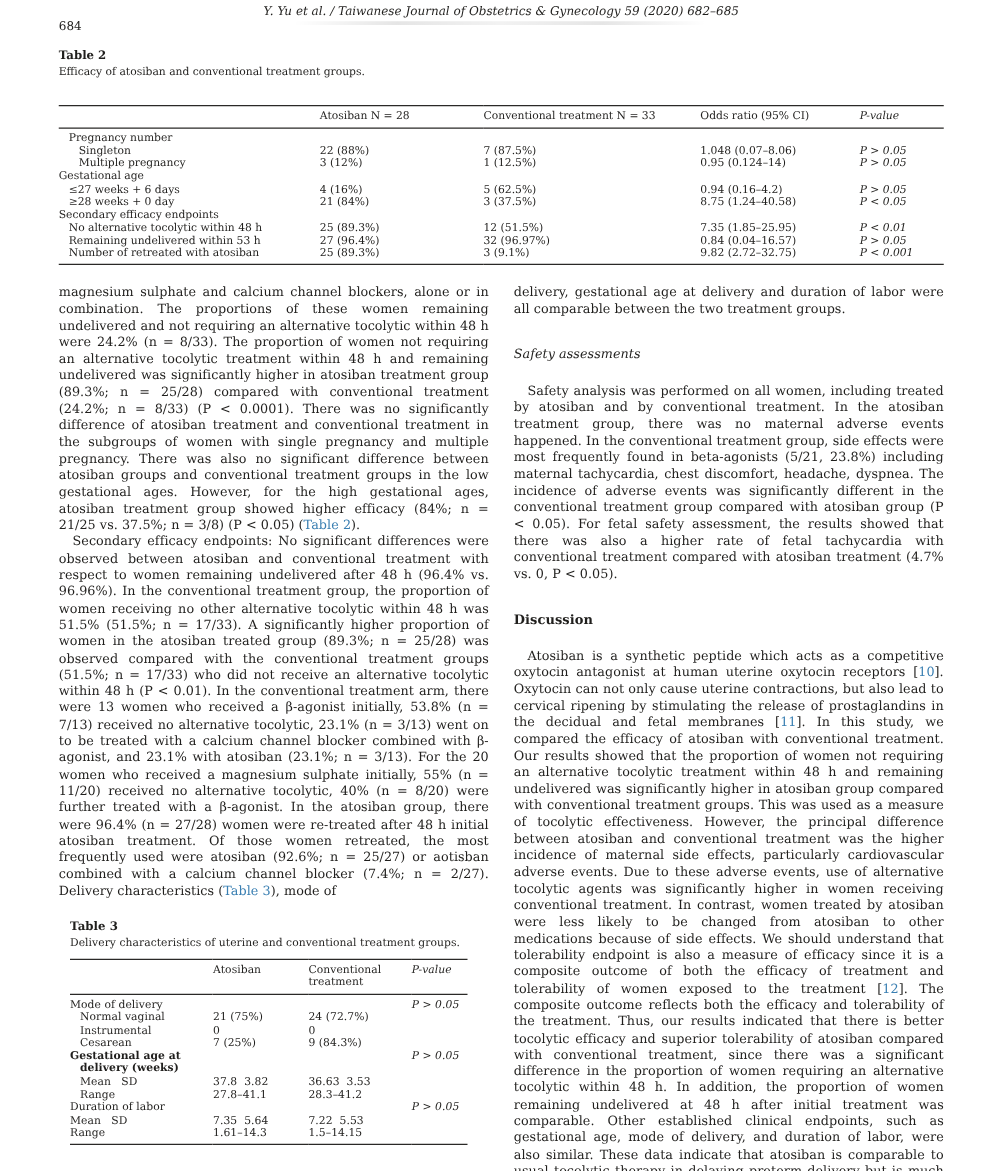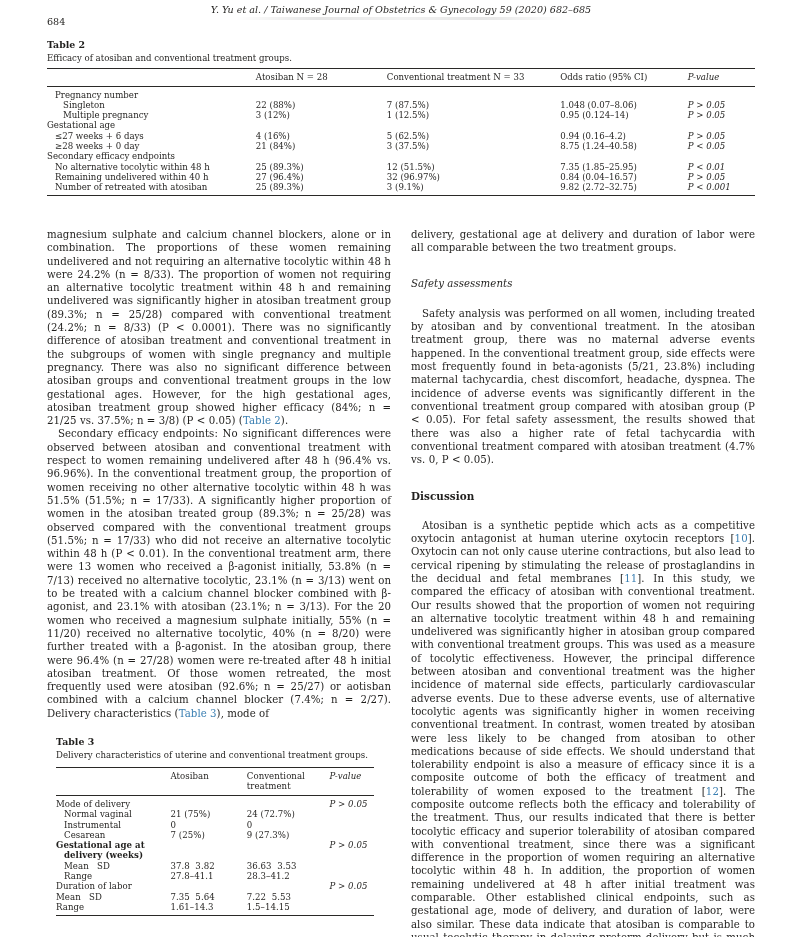--- a/index.html
+++ b/index.html
@@ -23,21 +23,21 @@
            padding-top:3px;padding-bottom:3px;font-size:8.6px;line-height:10.5px;}
   tbody td{font-size:8.6px;line-height:10.3px;}
   tbody tr:first-child td{padding-top:3px;}
   tbody tr:last-child td{padding-bottom:3px;border-bottom:1.5px solid #2a2927;}
   .i1{padding-left:8px;}
   .i2{padding-left:16px;}
   .hang{padding-left:8px;text-indent:-8px;font-weight:bold;}
   .pcol,.pcell{font-style:italic;}
 
   .t2{position:absolute;left:47px;top:39px;width:708px;}
-  .t2 table{margin-top:4px;}
+  .t2 table{margin-top:20px;}
 
   
   .col{position:absolute;top:228px;width:344px;text-align:justify;
        font-size:10.2px;line-height:13.3px;letter-spacing:.05px;}
   .colL{left:47px;}
   .colR{left:411px;}
   p.body{margin:0;text-indent:11px;}
   p.nofirst{text-indent:0;}
   .xref,.cite{color:#3a7fb2;text-decoration:none;cursor:pointer;}
   .subhead{font-style:italic;font-weight:normal;font-size:10.2px;margin:22px 0 17px;text-align:left;}
@@ -128,21 +128,21 @@
             <td class="pcell"></td>
           </tr>
         <tr>
             <td class="i1">No alternative tocolytic within 48 h</td>
             <td>25 (89.3%)</td>
             <td>12 (51.5%)</td>
             <td>7.35 (1.85–25.95)</td>
             <td class="pcell">P &lt; 0.01</td>
           </tr>
         <tr>
-            <td class="i1">Remaining undelivered within 40 h</td>
+            <td class="i1">Remaining undelivered within 53 h</td>
             <td>27 (96.4%)</td>
             <td>32 (96.97%)</td>
             <td>0.84 (0.04–16.57)</td>
             <td class="pcell">P &gt; 0.05</td>
           </tr>
         <tr>
             <td class="i1">Number of retreated with atosiban</td>
             <td>25 (89.3%)</td>
             <td>3 (9.1%)</td>
             <td>9.82 (2.72–32.75)</td>
@@ -189,21 +189,21 @@
             </tr>
           <tr>
               <td class="i1">Instrumental</td>
               <td>0</td>
               <td>0</td>
               <td class="pcell"></td>
             </tr>
           <tr>
               <td class="i1">Cesarean</td>
               <td>7 (25%)</td>
-              <td>9 (27.3%)</td>
+              <td>9 (84.3%)</td>
               <td class="pcell"></td>
             </tr>
           <tr>
               <td class="hang">Gestational age at delivery (weeks)</td>
               <td></td>
               <td></td>
               <td class="pcell">P &gt; 0.05</td>
             </tr>
           <tr>
               <td class="i1">Mean&nbsp;&nbsp;&nbsp;SD</td>

